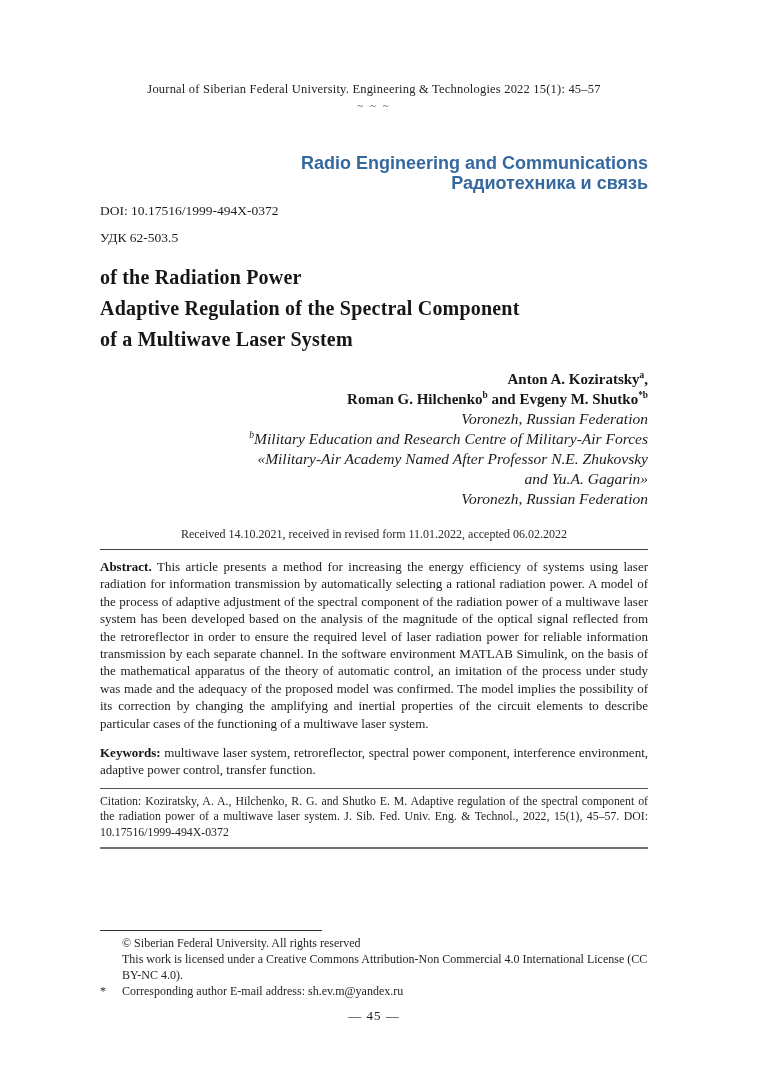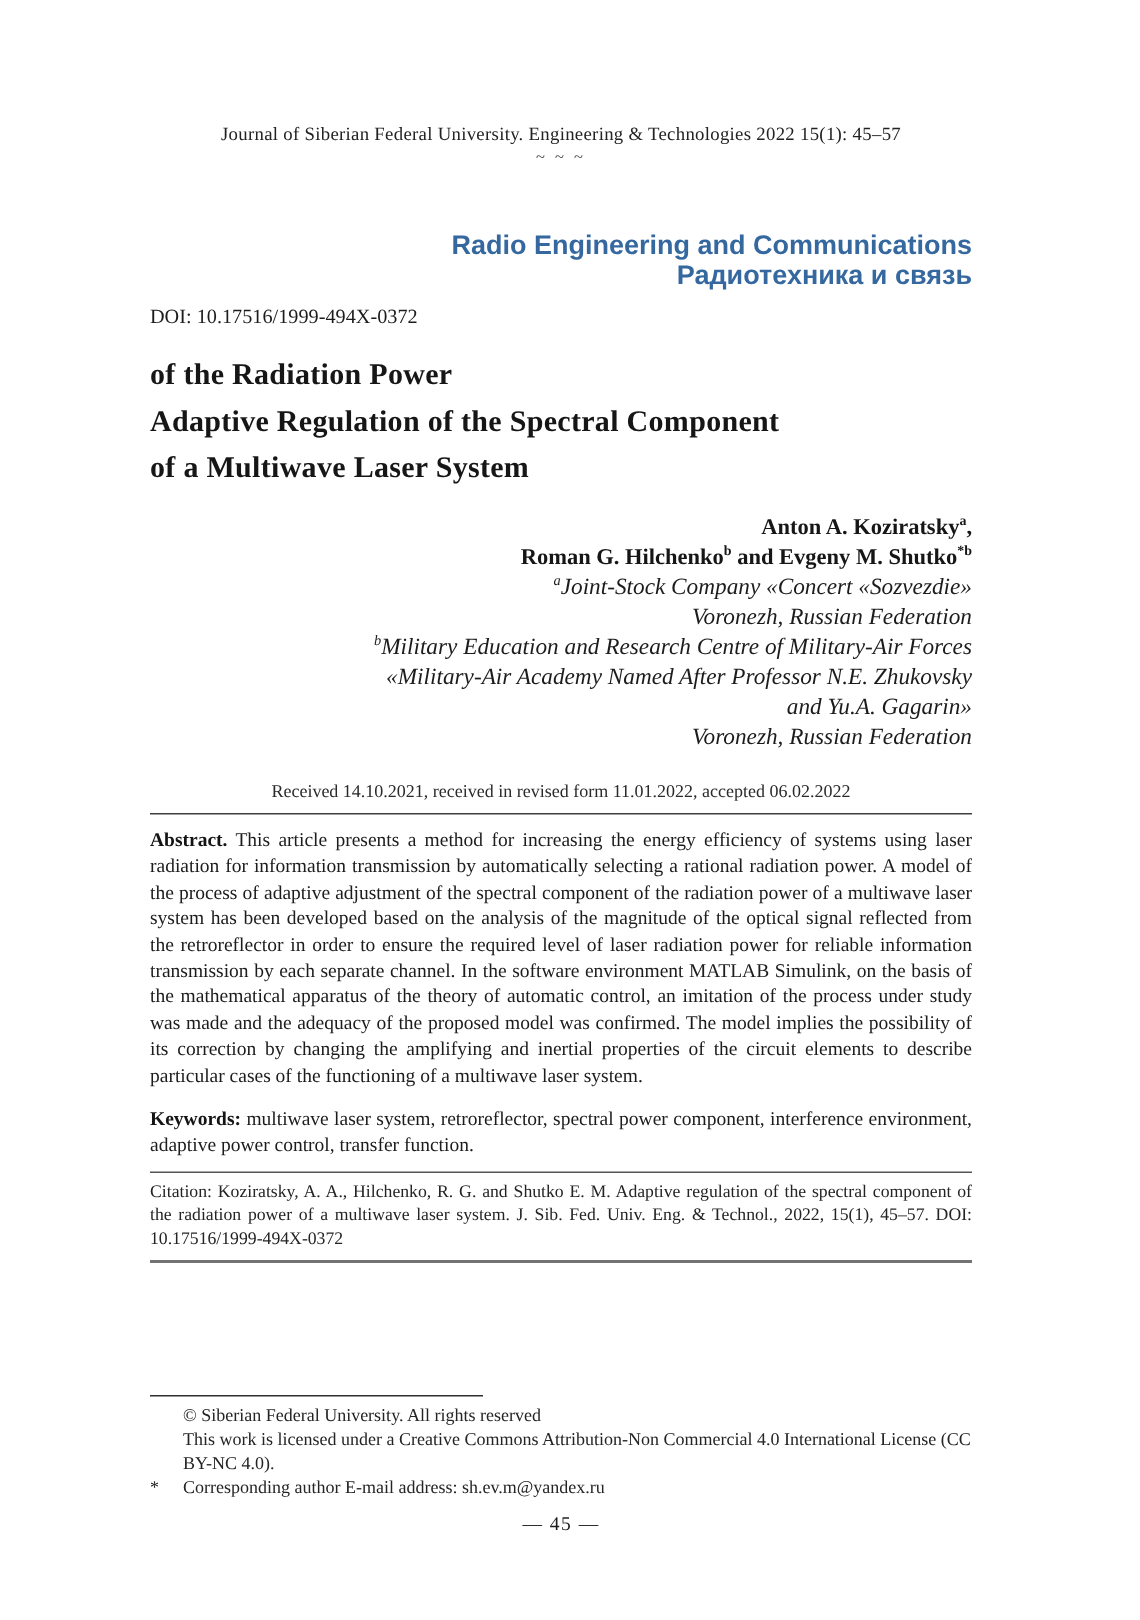--- a/index.html
+++ b/index.html
@@ -68,32 +68,32 @@
 
   <div class="journal-line">Journal of Siberian Federal University. Engineering &amp; Technologies 2022 15(1): 45–57</div>
   <div class="separator">~ ~ ~</div>
 
   <div class="section-heading">
     <div>Radio Engineering and Communications</div>
     <div>Радиотехника и связь</div>
   </div>
 
   <div class="doi">DOI: 10.17516/1999-494X-0372</div>
+  <div class="udk">УДК 62-503.5</div>
 
   <h1 class="title">
     <div>of the Radiation Power</div>
     <div>Adaptive Regulation of the Spectral Component</div>
     <div>of a Multiwave Laser System</div>
   </h1>
 
   <div class="authors-block">
     <div class="author-line"><span>Anton A. Koziratsky</span><sup>a</sup><span>,</span></div>
     <div class="author-line"><span>Roman G. Hilchenko</span><sup>b</sup><span> and Evgeny M. Shutko</span><sup>*b</sup></div>
 
-    <div class="affil-line"><sup>a</sup><span>Joint-Stock Company «Concert «Sozvezdie»</span></div>
     <div class="affil-line"><sup></sup><span>Voronezh, Russian Federation</span></div>
     <div class="affil-line"><sup>b</sup><span>Military Education and Research Centre of Military-Air Forces</span></div>
     <div class="affil-line"><sup></sup><span>«Military-Air Academy Named After Professor N.E. Zhukovsky</span></div>
     <div class="affil-line"><sup></sup><span>and Yu.A. Gagarin»</span></div>
     <div class="affil-line"><sup></sup><span>Voronezh, Russian Federation</span></div>
   </div>
 
   <div class="received">Received 14.10.2021, received in revised form 11.01.2022, accepted 06.02.2022</div>
 
   <p class="abstract"><b>Abstract.</b><span> This article presents a method for increasing the energy efficiency of systems using laser radiation for information transmission by automatically selecting a rational radiation power. A model of the process of adaptive adjustment of the spectral component of the radiation power of a multiwave laser system has been developed based on the analysis of the magnitude of the optical signal reflected from the retroreflector in order to ensure the required level of laser radiation power for reliable information transmission by each separate channel. In the software environment MATLAB Simulink, on the basis of the mathematical apparatus of the theory of automatic control, an imitation of the process under study was made and the adequacy of the proposed model was confirmed. The model implies the possibility of its correction by changing the amplifying and inertial properties of the circuit elements to describe particular cases of the functioning of a multiwave laser system.</span></p>

